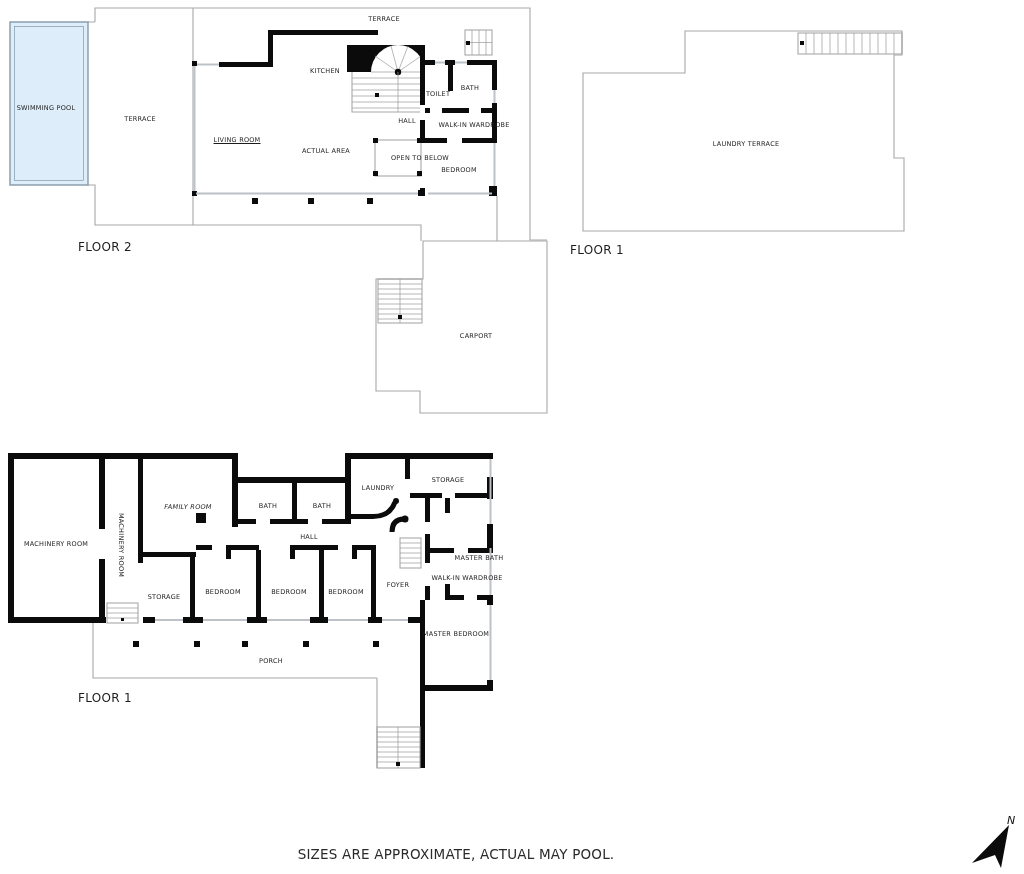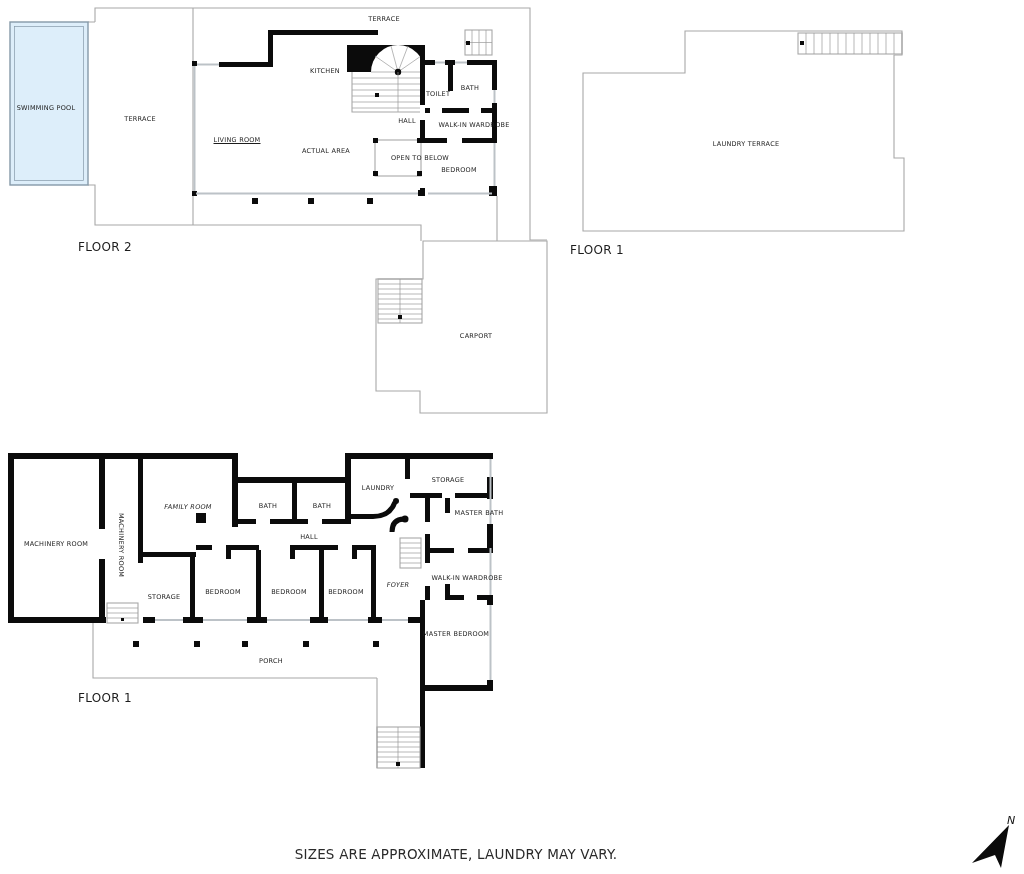--- a/index.html
+++ b/index.html
@@ -253,22 +253,22 @@
       <div class="room-label" style="left: 188px; top: 507px; font-style: italic;">FAMILY ROOM</div>
       <div class="room-label" style="left: 268px; top: 506px;">BATH</div>
       <div class="room-label" style="left: 322px; top: 506px;">BATH</div>
       <div class="room-label" style="left: 378px; top: 488px;">LAUNDRY</div>
       <div class="room-label" style="left: 448px; top: 480px;">STORAGE</div>
       <div class="room-label" style="left: 309px; top: 537px;">HALL</div>
       <div class="room-label" style="left: 164px; top: 597px;">STORAGE</div>
       <div class="room-label" style="left: 223px; top: 592px;">BEDROOM</div>
       <div class="room-label" style="left: 289px; top: 592px;">BEDROOM</div>
       <div class="room-label" style="left: 346px; top: 592px;">BEDROOM</div>
-      <div class="room-label" style="left: 398px; top: 585px; font-style: italic;">FOYER</div>
-      <div class="room-label" style="left: 460px; top: 513px; padding-left: 38px;">MASTER BATH</div>
+      <div class="room-label" style="left: 398px; top: 585px;">FOYER</div>
+      <div class="room-label" style="left: 460px; top: 558px; padding-left: 38px;">MASTER BATH</div>
       <div class="room-label" style="left: 467px; top: 578px;">WALK-IN WARDROBE</div>
       <div class="room-label" style="left: 456px; top: 634px;">MASTER BEDROOM</div>
       <div class="room-label" style="left: 271px; top: 661px;">PORCH</div>
       <div class="floor-label" style="left: 105px; top: 698px;">FLOOR 1</div>
     </div>
 
-  <div class="note">SIZES ARE APPROXIMATE, LAUNDRY MAY VARY.</div>
+  <div class="note">SIZES ARE APPROXIMATE, ACTUAL MAY POOL.</div>
 </div>
 
 </body></html>

